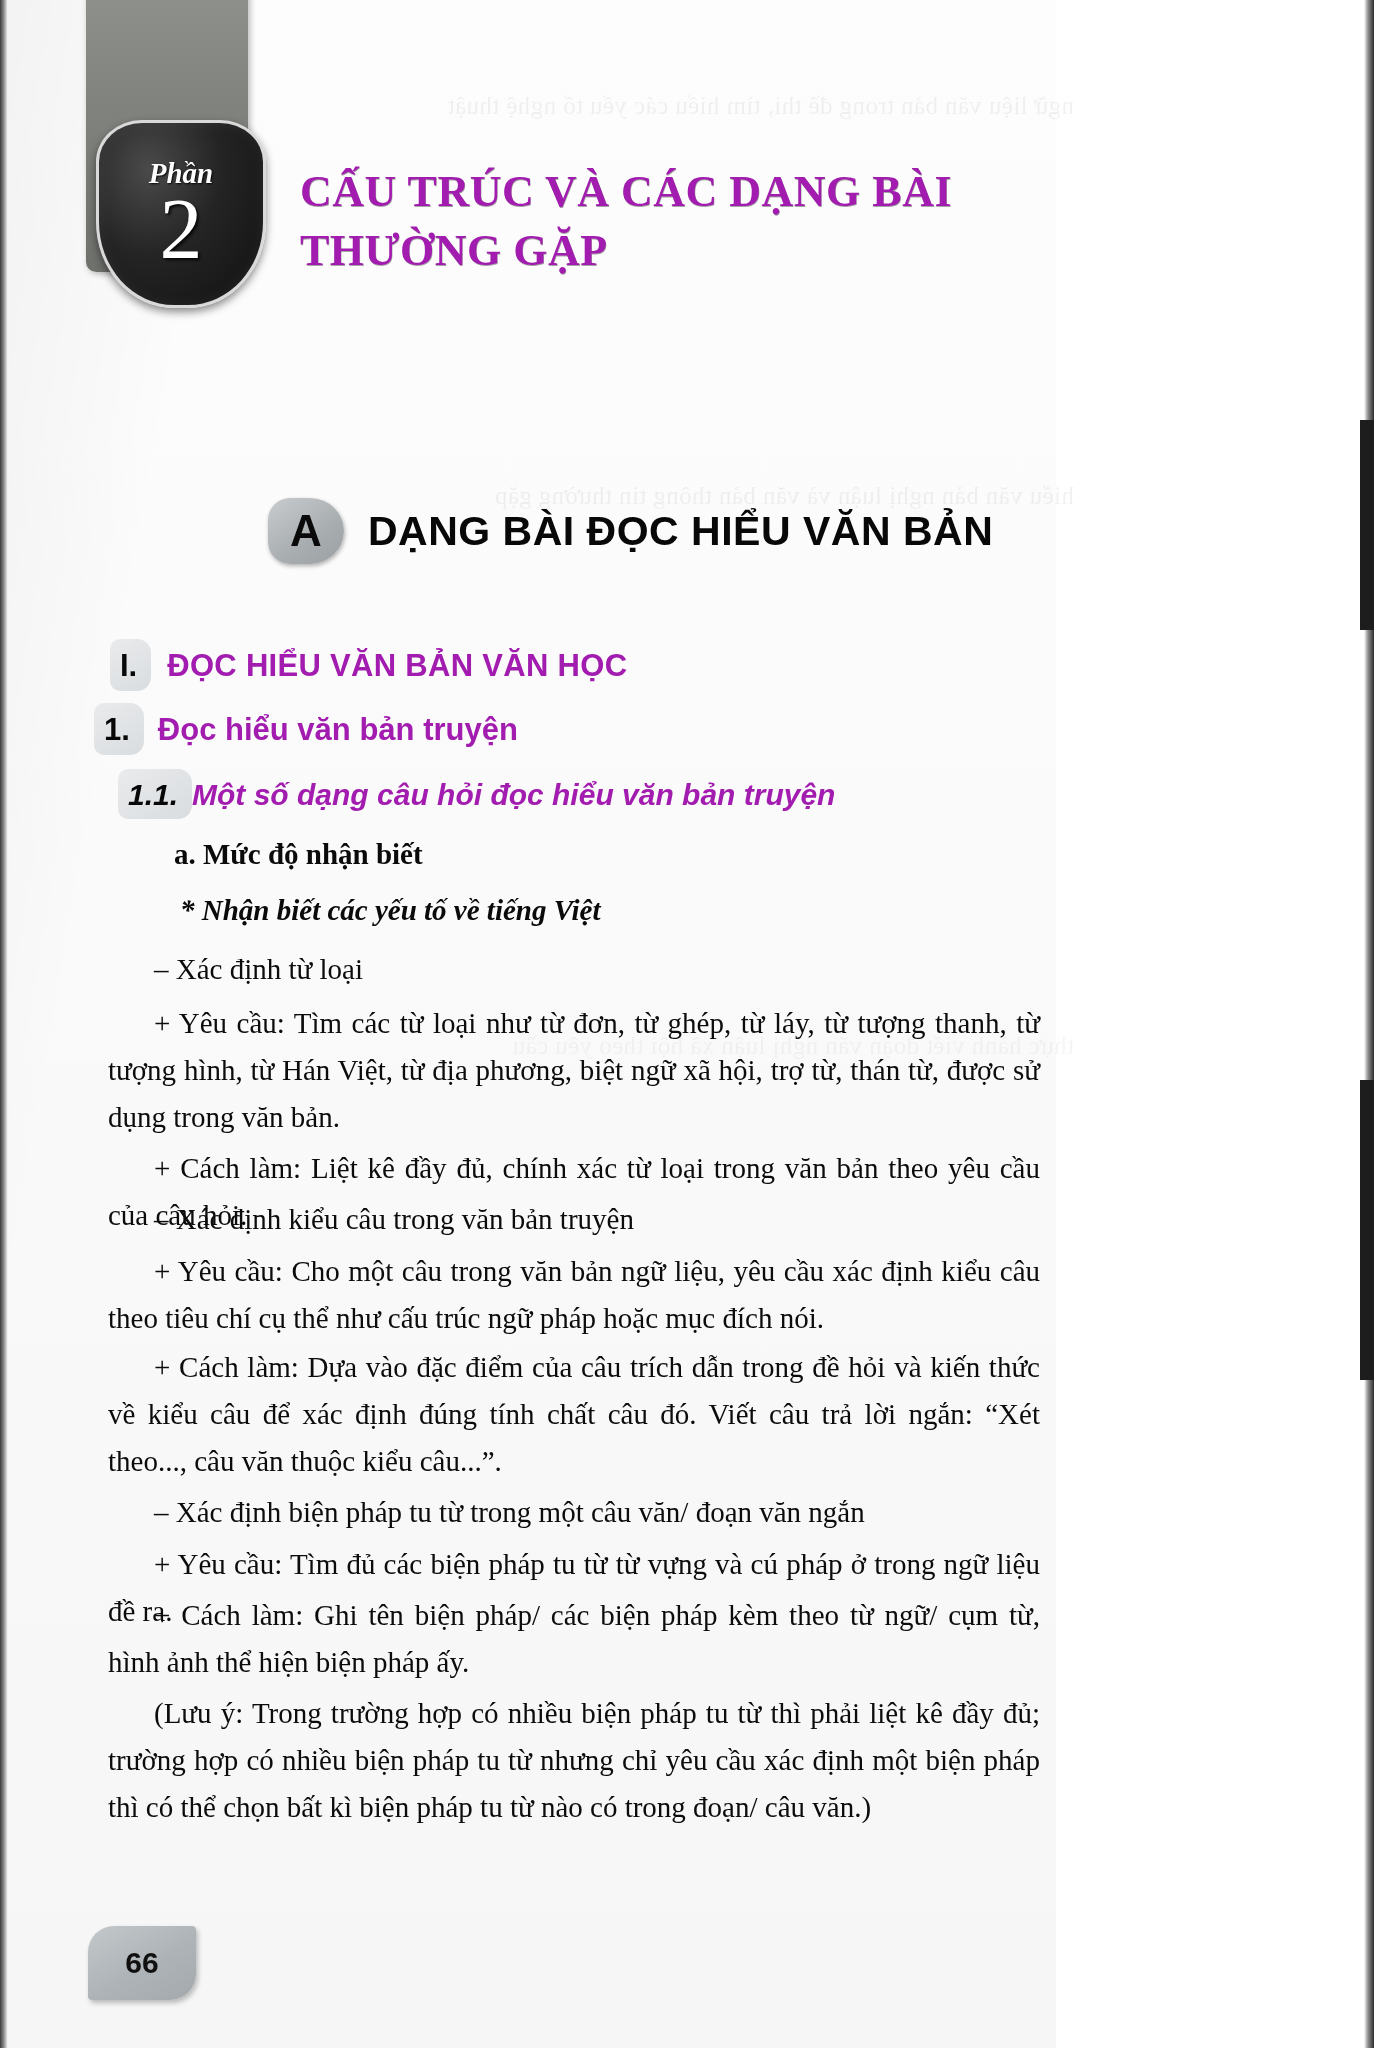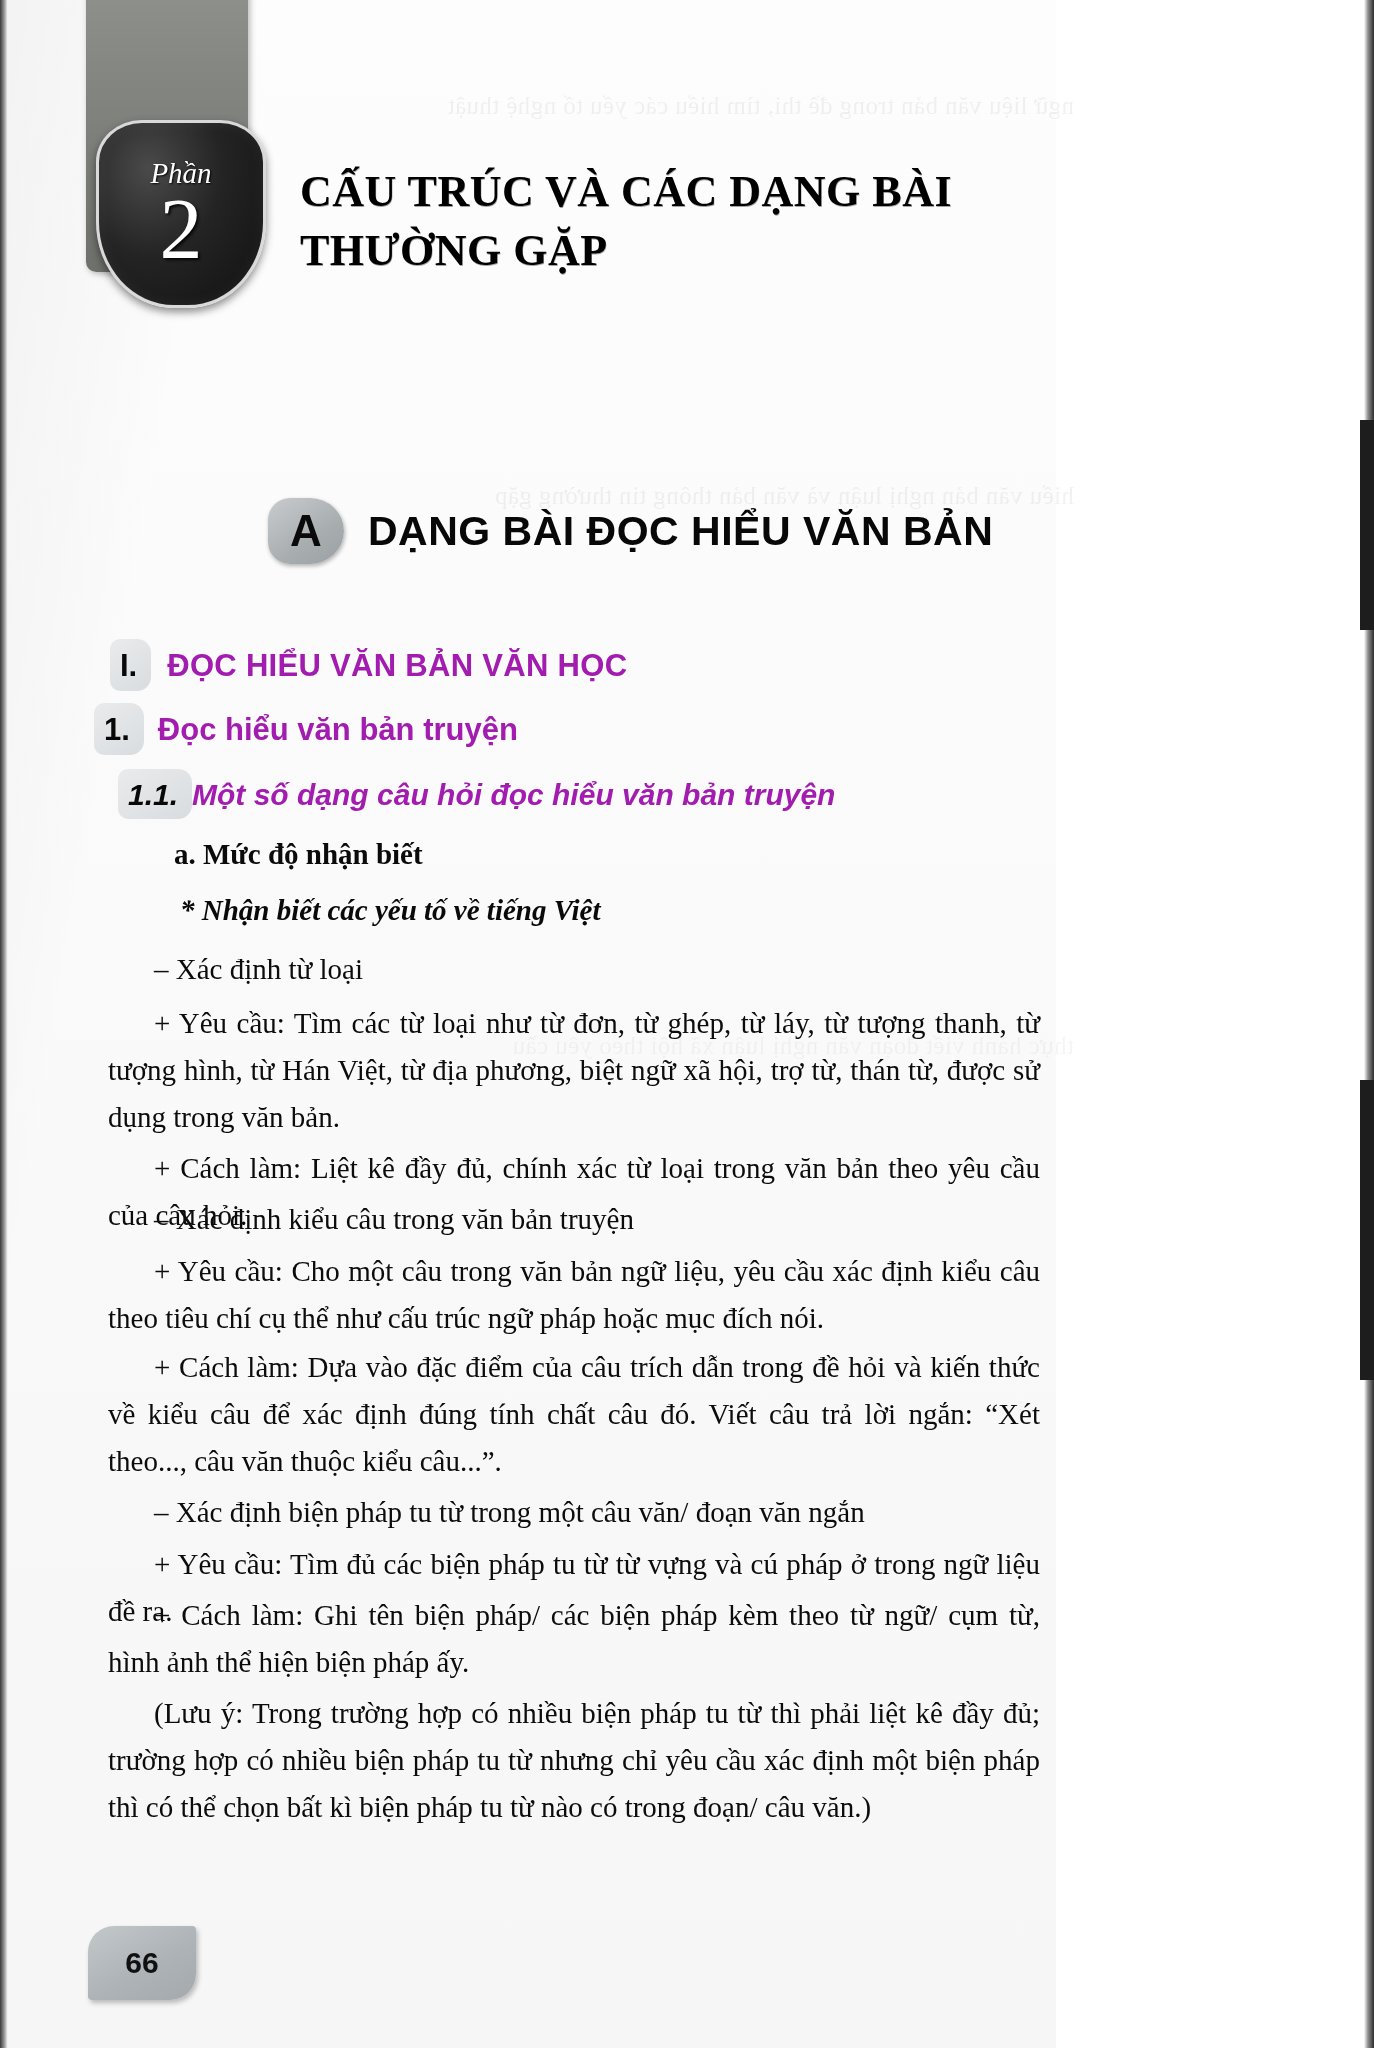--- a/index.html
+++ b/index.html
@@ -94,21 +94,21 @@
     border: 3px solid #d9d9d9;
     box-shadow: 0 4px 9px rgba(0,0,0,0.45), inset 0 0 16px rgba(255,255,255,0.06);
     display: flex;
     flex-direction: column;
     align-items: center;
     justify-content: center;
   }
   .part-label {
     color: #ffffff;
     font-style: italic;
-    font-weight: normal;
+    font-weight: bold;
     font-size: 29px;
     line-height: 1;
     text-shadow: 1px 1px 2px rgba(0,0,0,0.9);
     margin-bottom: 2px;
   }
   .part-number {
     color: #ffffff;
     font-size: 86px;
     line-height: 0.92;
     font-family: "Liberation Serif", serif;
@@ -117,21 +117,21 @@
   .part-title {
     position: absolute;
     left: 300px;
     top: 162px;
     width: 720px;
     font-family: "Liberation Serif", "DejaVu Serif", serif;
     font-weight: bold;
     font-size: 44px;
     line-height: 1.35;
     letter-spacing: 0.5px;
-    color: #000000;
+    color: #a21caf;
     text-shadow: 0.5px 0.5px 0 rgba(0,0,0,0.35);
   }
 
   
   .sec-a {
     position: absolute;
     left: 268px;
     top: 498px;
     display: flex;
     align-items: center;

